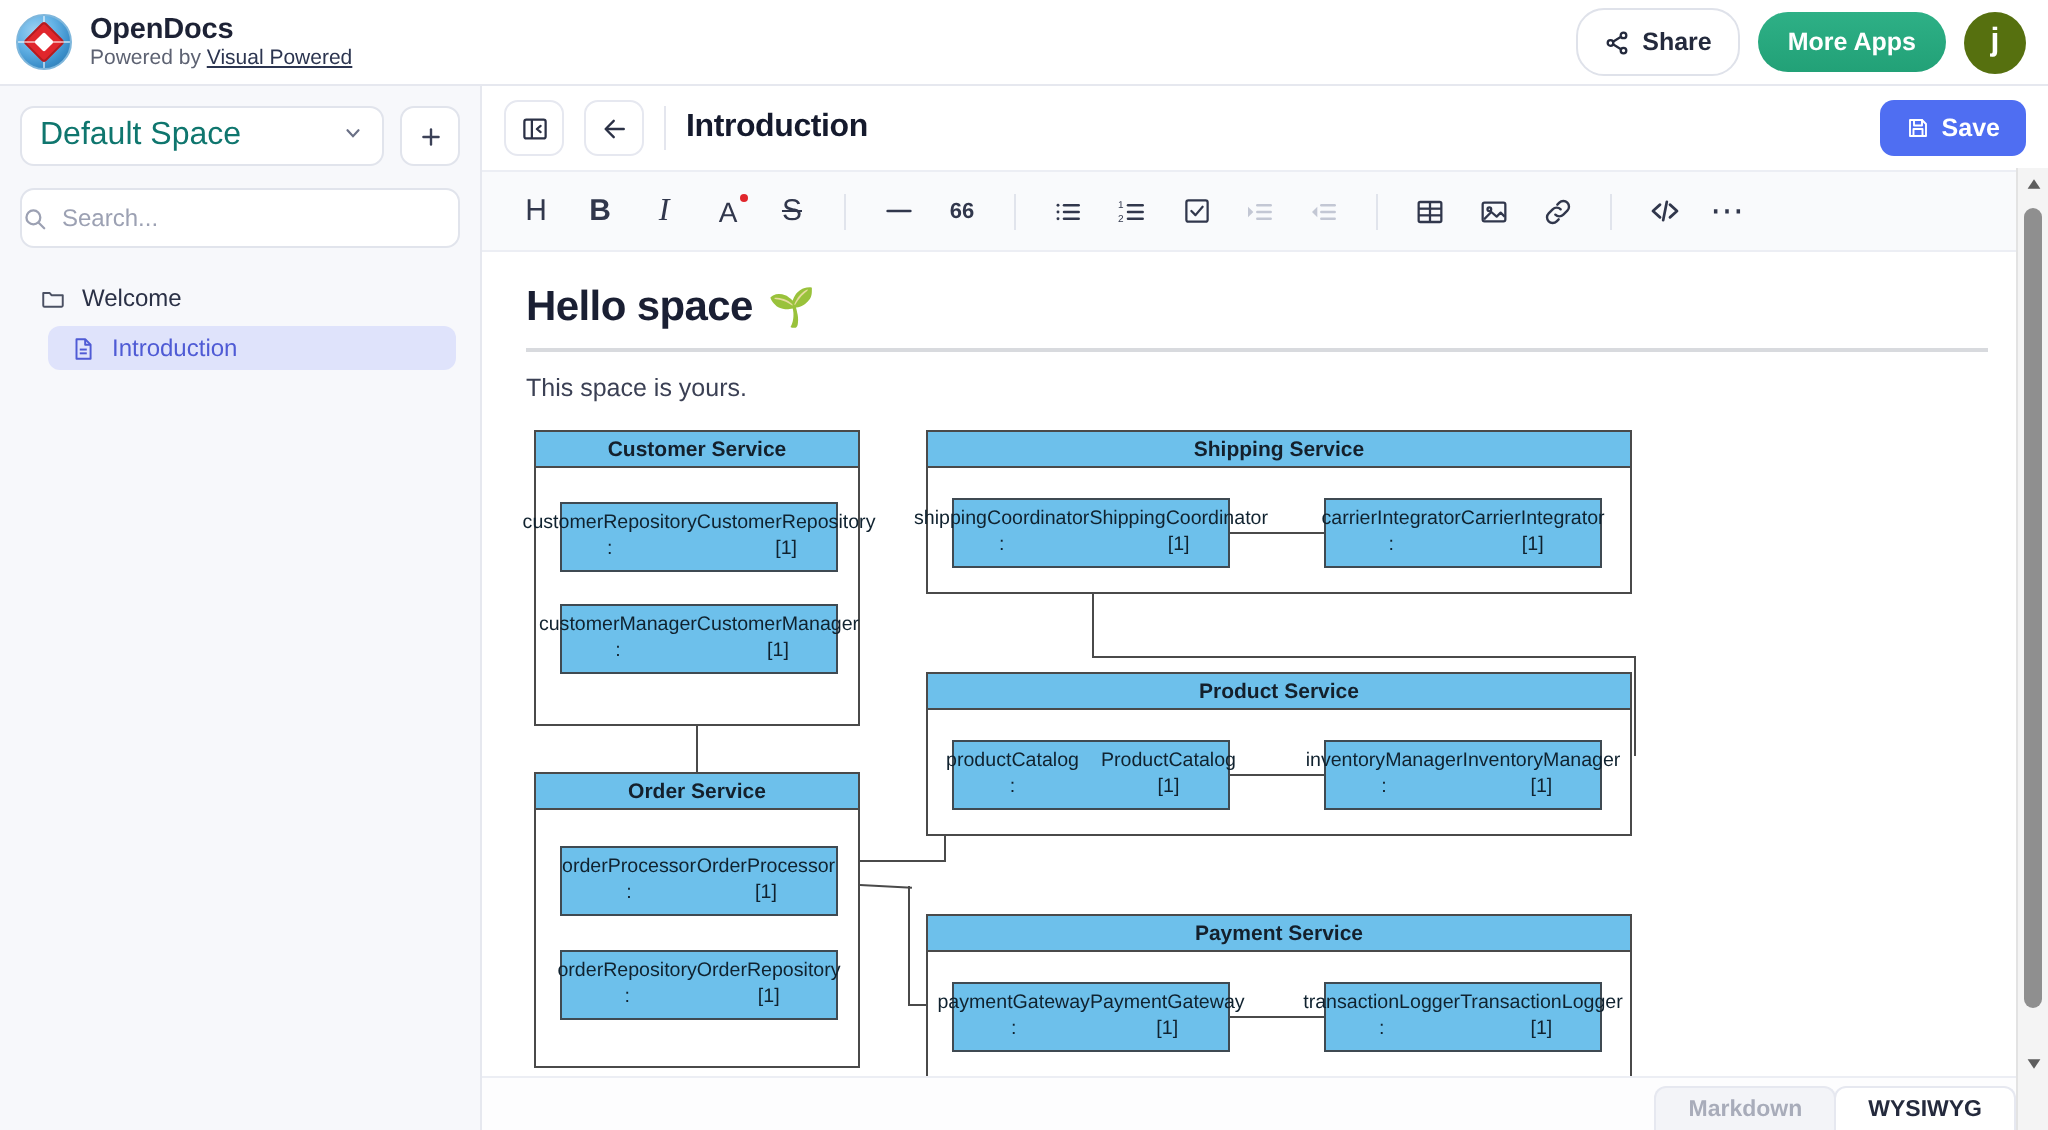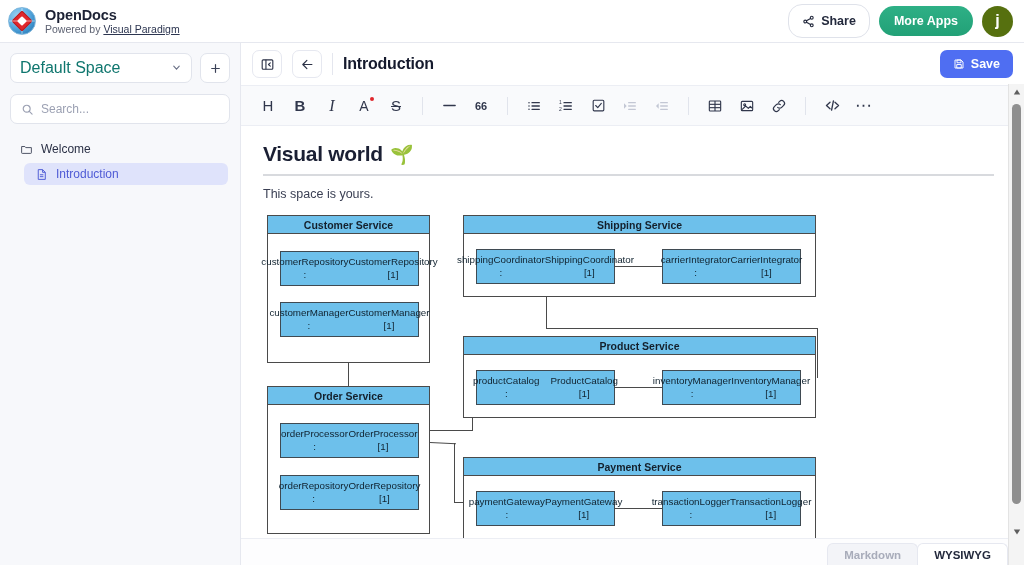--- a/index.html
+++ b/index.html
@@ -94,21 +94,21 @@
   .space-select .chev { margin-left: auto; color: #6a7086; font-size: 11px; }
   .btn-add {
     width: 30px; height: 30px; background: #fff;
     border: 1px solid #e1e4ec; border-radius: 7px;
     display: flex; align-items: center; justify-content: center;
     font-size: 16px; color: #3b4157; cursor: pointer; line-height: 1;
   }
   .search-box {
     margin-top: 11px; height: 30px;
     background: #fff; border: 1px solid #e1e4ec; border-radius: 7px;
-    display: flex; align-items: center; gap: 7px; padding: 0 10px;
+    display: flex; align-items: center; gap: 7px; padding: 0 0;
     cursor: text;
   }
   .search-ph { font-size: 12px; color: #9ca1b3; }
   .tree { margin-top: 14px; }
   .tree-folder {
     display: flex; align-items: center; gap: 8px;
     height: 22px; padding-left: 10px;
     font-size: 12px; color: #2b3146; cursor: pointer;
   }
   .tree-doc {
@@ -222,21 +222,21 @@
 
 <div id="app">
 
   <div class="topbar">
     <div class="brand">
       <div class="logo-globe">
         <div class="logo-diamond"></div>
       </div>
       <div class="brand-text">
         <div class="brand-title">OpenDocs</div>
-        <div class="brand-sub"><span>Powered by </span><a href="#">Visual Paradigm</a></div>
+        <div class="brand-sub"><span>Powered by </span><a href="#">Visual Powered</a></div>
       </div>
     </div>
 
     <div class="topbar-right">
       <div class="btn-share">
         <svg width="13" height="13" viewBox="0 0 24 24" fill="none" stroke="#242a3d" stroke-width="2.1" stroke-linecap="round">
           <circle cx="18" cy="5" r="2.6"></circle>
             <circle cx="6" cy="12" r="2.6"></circle>
             <circle cx="18" cy="19" r="2.6"></circle>
           <line x1="8.3" y1="10.8" x2="15.7" y2="6.3"></line>
@@ -405,21 +405,21 @@
           <polyline points="8.5 7.5 3.5 12 8.5 16.5"></polyline>
             <polyline points="15.5 7.5 20.5 12 15.5 16.5"></polyline>
             <line x1="13.3" y1="5.5" x2="10.7" y2="18.5"></line>
         </svg>
       </div>
       <div class="fmt" style="font-size:17px;letter-spacing:1px;color:#31374c;">⋯</div>
     </div>
 
     <div class="doc-body">
       <div class="h1">
-        <span>Visual world</span>
+        <span>Hello space</span>
         <span style="font-size:19px;">🌱</span>
       </div>
       <div class="h1-rule"></div>
       <div class="para">This space is yours.</div>
 
       <div class="diagram">
 
         <div class="conn" style="left:85px; top:125px; width:1.4px; height:110px;"></div>
         <div class="conn" style="left:283px; top:65px; width:1.4px; height:53px;"></div>
         <div class="conn" style="left:283px; top:117px; width:272px; height:1.4px;"></div>

